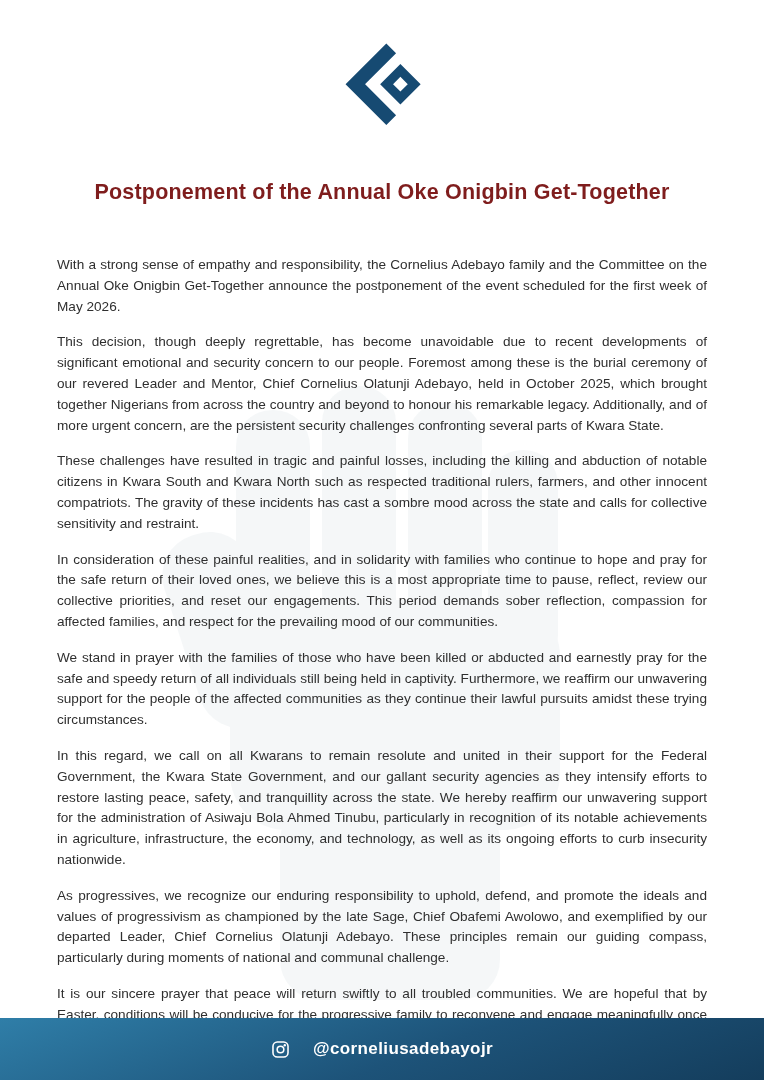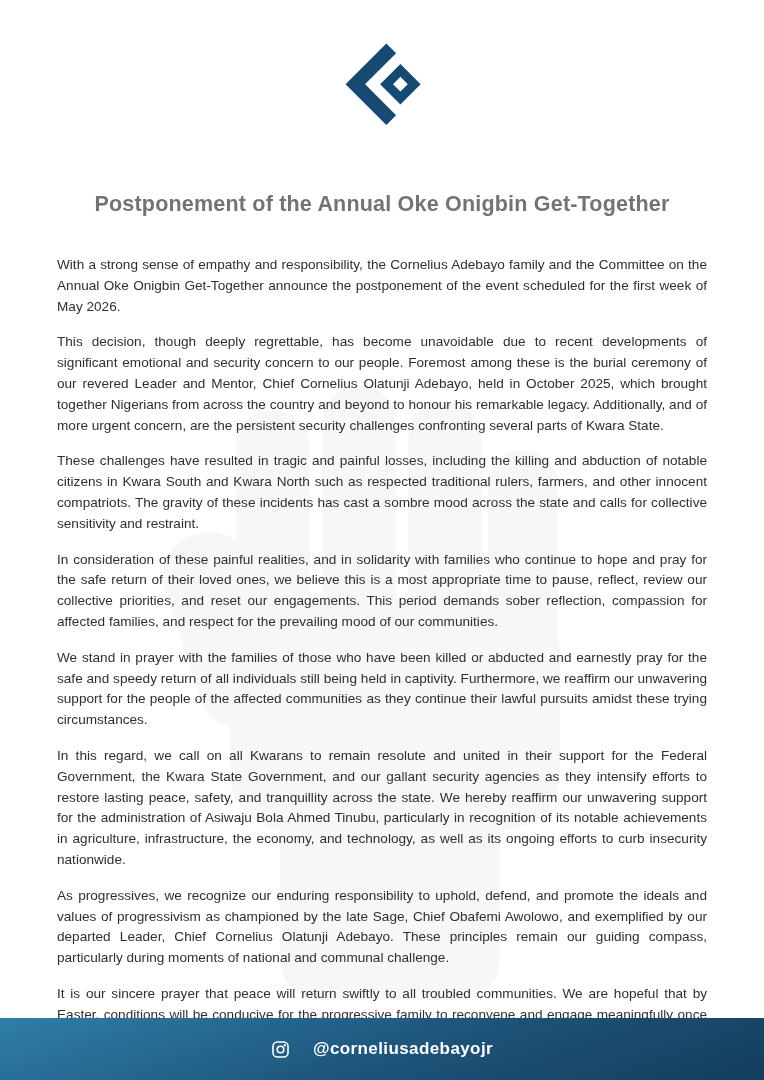--- a/index.html
+++ b/index.html
@@ -24,29 +24,29 @@
     position: absolute;
     top: 40px;
     left: 0;
     width: 764px;
     display: flex;
     justify-content: center;
   }
   .logo-wrap svg { width: 92px; height: 92px; }
   .doc-title {
     position: absolute;
-    top: 192px;
+    top: 180px;
     left: 0;
     width: 764px;
     margin: 0;
     text-align: center;
     font-size: 21.5px;
     font-weight: bold;
     letter-spacing: 0.2px;
-    color: #737373;
+    color: #7f1d1d;
   }
   .content {
     position: absolute;
     top: 255px;
     left: 57px;
     width: 650px;
     color: #2f2f2f;
     font-size: 13.6px;
     line-height: 1.53;
     text-align: justify;

